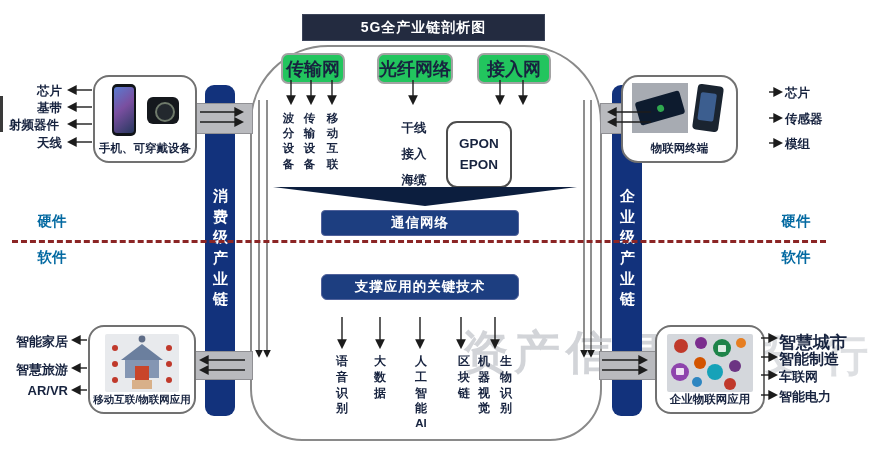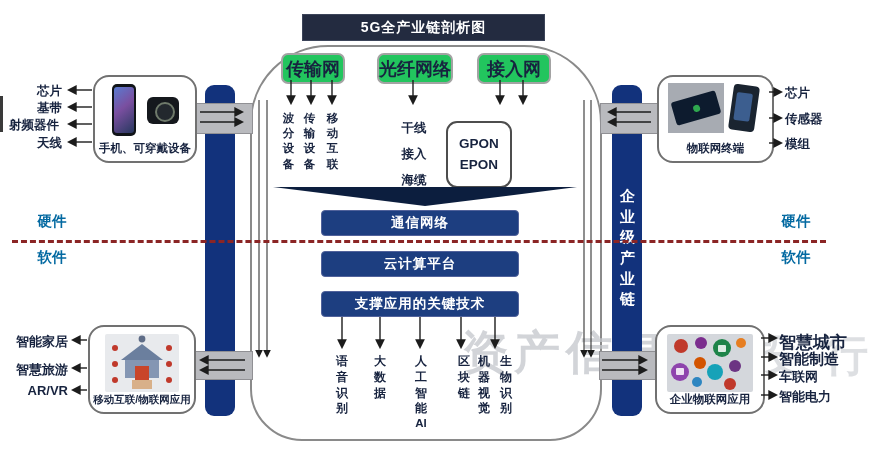--- a/index.html
+++ b/index.html
@@ -41,20 +41,21 @@
 <div class="stage">
 
   <div class="wm" style="left:462px;top:322px;font-size:46px;letter-spacing:6px;">资产信息网</div>
   <div class="wm" style="left:752px;top:326px;font-size:44px;letter-spacing:28px;opacity:.55;">投行</div>
 
   <div class="container"></div>
 
   <div class="titlebox">5G全产业链剖析图</div>
 
   <div class="vbar" style="left:205px;"></div>
+  <div class="barlbl" style="left:212px;top:186px;">消费级产业链</div>
   <div class="vbar" style="left:612px;"></div>
   <div class="barlbl" style="left:619px;top:186px;">企业级产业链</div>
 
   <div class="band" style="left:194px;top:103px;width:57px;height:29px;"></div>
   <div class="band" style="left:600px;top:103px;width:58px;height:29px;"></div>
   <div class="band" style="left:191px;top:351px;width:60px;height:27px;"></div>
   <div class="band" style="left:599px;top:351px;width:58px;height:27px;"></div>
 
   <div class="netbox" style="left:281px;width:60px;">
     <span>传输网</span>
@@ -75,43 +76,42 @@
     <div class="fibitem">接入</div>
     <div class="fibitem">海缆</div>
   </div>
 
   <div class="rbox" style="left:446px;width:62px;font-size:13.5px;line-height:1.55;">
     <span>GPON</span>
     <span>EPON</span>
   </div>
 
   <div class="layerbar" style="top:210px;">通信网络</div>
-  <div class="layerbar" style="top:251px;">云计算平台</div>
-  <div class="layerbar" style="top:291px;">支撑应用的关键技术</div>
+  <div class="layerbar" style="top:274px;border-radius:6px;">支撑应用的关键技术</div>
 
   <div class="vcol" style="left:335px;top:354px;">语音识别</div>
   <div class="vcol" style="left:373px;top:354px;">大数据</div>
   <div class="vcol" style="left:414px;top:354px;">人工智能</div>
   <div class="abs" style="left:408px;top:417px;width:26px;text-align:center;font-size:11.5px;font-weight:bold;z-index:5;">AI</div>
   <div class="vcol" style="left:457px;top:354px;">区块链</div>
   <div class="vcol" style="left:477px;top:354px;">机器视觉</div>
   <div class="vcol" style="left:499px;top:354px;">生物识别</div>
 
   <div class="devbox" style="left:93px;top:75px;width:100px;height:84px;">
     <div class="abs" style="left:17px;top:7px;width:24px;height:52px;background:#101418;border-radius:5px;">
       <div class="abs" style="left:2px;top:3px;width:20px;height:46px;border-radius:3px;
                   background:linear-gradient(140deg,#5a7bd0 0%,#7a4fa0 45%,#27385f 100%);"></div>
     </div>
     <div class="abs" style="left:52px;top:20px;width:32px;height:27px;background:#15181d;border-radius:6px;">
       <div class="abs" style="left:8px;top:5px;width:16px;height:16px;border-radius:50%;border:2px solid #6f7a6b;background:#23282e;"></div>
     </div>
     <div class="devlbl">手机、可穿戴设备</div>
   </div>
 
-  <div class="devbox" style="left:657px;top:75px;width:113px;height:84px;">
+  <div class="devbox" style="left:621px;top:75px;width:113px;height:84px;border-radius:17px;">
     <div class="abs" style="left:9px;top:6px;width:56px;height:50px;background:#a7abb2;">
       <div class="abs" style="left:5px;top:13px;width:46px;height:24px;background:#0d1b2e;border-radius:3px;transform:rotate(-16deg);">
         <div class="abs" style="left:20px;top:9px;width:7px;height:7px;border-radius:50%;background:#2fa84f;"></div>
       </div>
     </div>
     <div class="abs" style="left:72px;top:8px;width:26px;height:46px;background:#1a2430;border-radius:4px;transform:rotate(8deg);">
       <div class="abs" style="left:4px;top:8px;width:16px;height:28px;background:#3c5e8f;border-radius:2px;"></div>
     </div>
     <div class="devlbl">物联网终端</div>
   </div>

